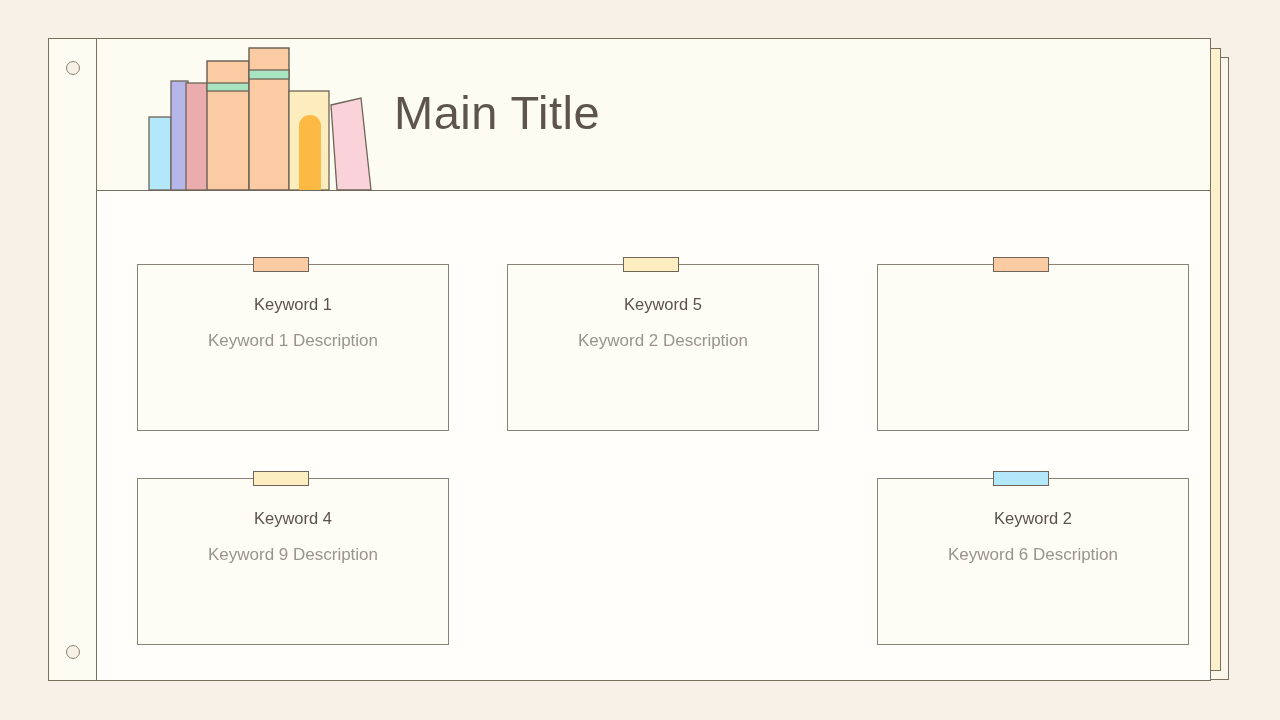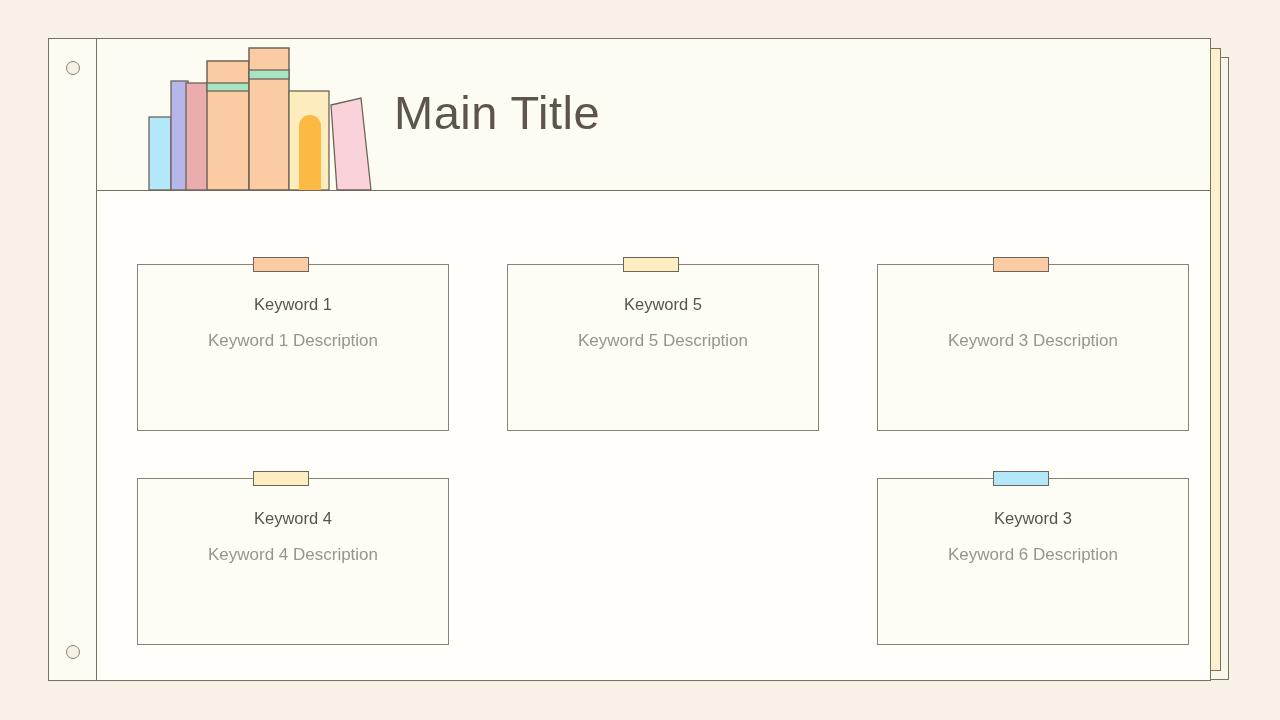--- a/index.html
+++ b/index.html
@@ -238,46 +238,45 @@
               <div class="card-box">
                 <div class="card-title">Keyword 1</div>
                 <div class="card-desc">Keyword 1 Description</div>
               </div>
               <div class="card-spacer"></div>
             </div>
             <div class="card-wrap">
               <div class="card-tab" style="background: rgb(253, 238, 194);"></div>
               <div class="card-box">
                 <div class="card-title">Keyword 5</div>
-                <div class="card-desc">Keyword 5 Description</div>
+                <div class="card-desc">Keyword 2 Description</div>
               </div>
               <div class="card-spacer"></div>
             </div>
             <div class="card-wrap">
               <div class="card-tab" style="background: rgb(251, 203, 164);"></div>
               <div class="card-box">
-                <div class="card-desc">Keyword 3 Description</div>
               </div>
               <div class="card-spacer"></div>
             </div>
           </div>
 
           <div class="card-row">
             <div class="card-wrap">
               <div class="card-tab" style="background: rgb(253, 238, 194);"></div>
               <div class="card-box">
                 <div class="card-title">Keyword 4</div>
-                <div class="card-desc">Keyword 4 Description</div>
+                <div class="card-desc">Keyword 9 Description</div>
               </div>
               <div class="card-spacer"></div>
             </div>
             <div class="card-wrap">
               <div class="card-tab" style="background: rgb(179, 232, 251);"></div>
               <div class="card-box">
-                <div class="card-title">Keyword 3</div>
+                <div class="card-title">Keyword 2</div>
                 <div class="card-desc">Keyword 6 Description</div>
               </div>
               <div class="card-spacer"></div>
             </div>
           </div>
 
         </div>
       </div>
 
     </div>

